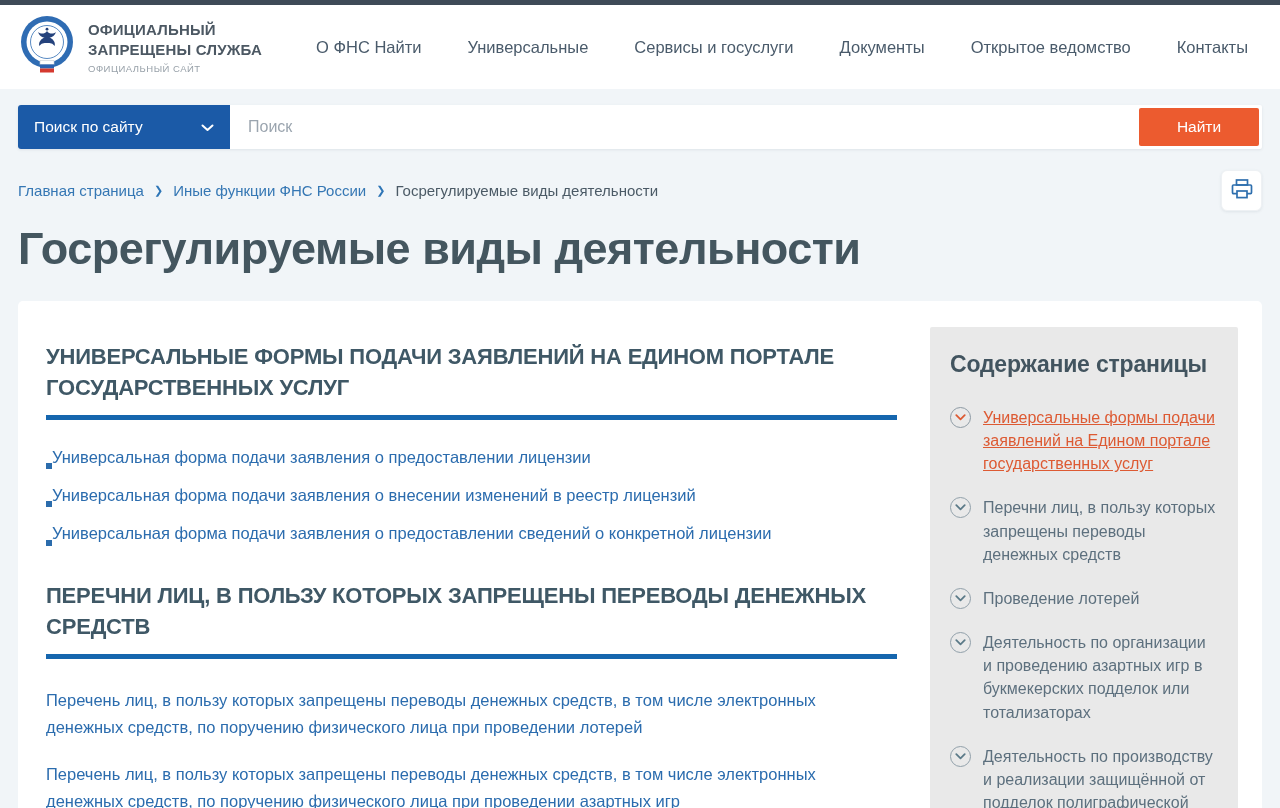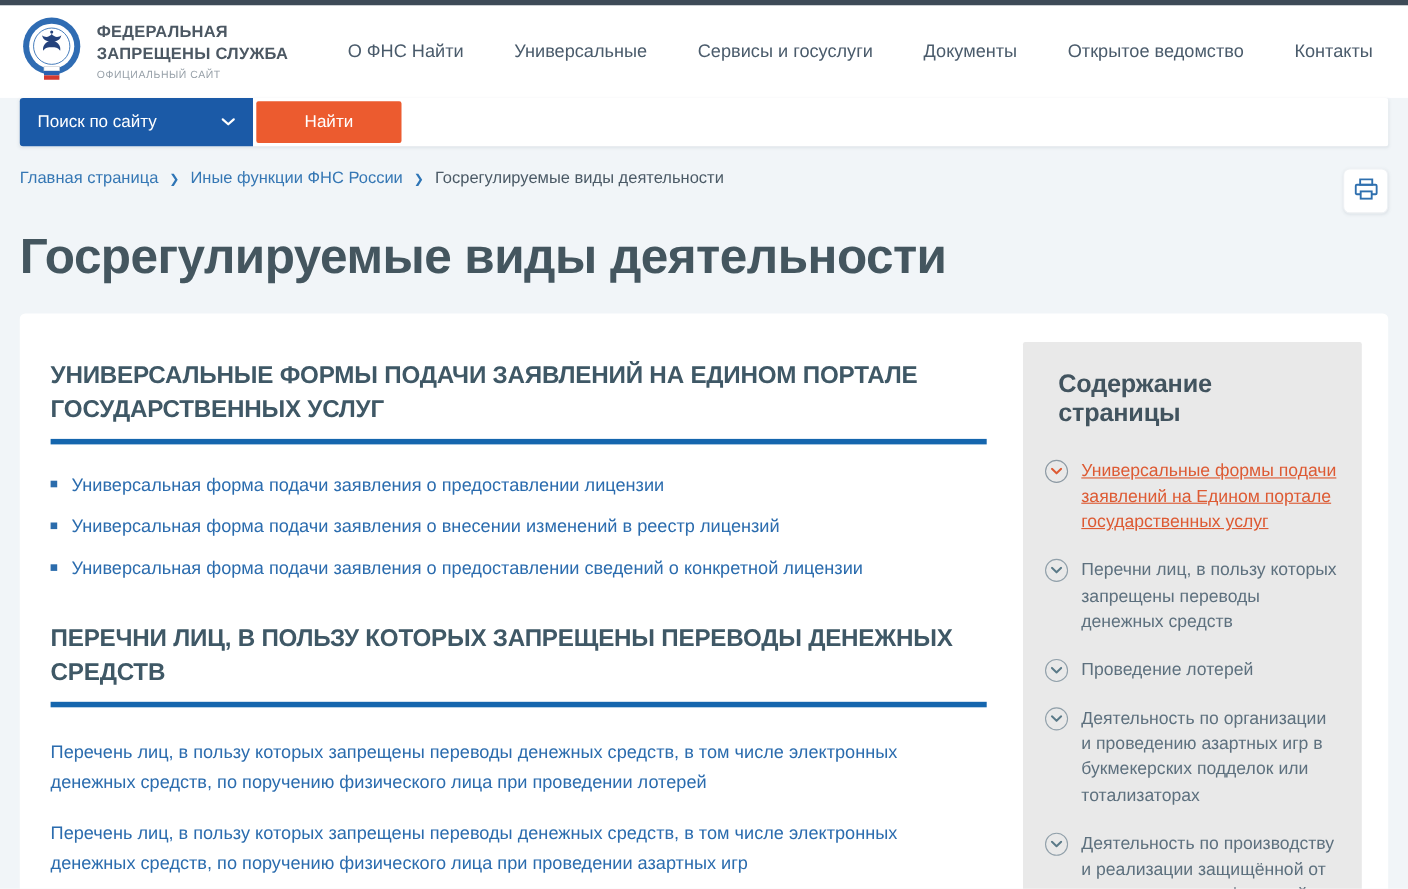--- a/index.html
+++ b/index.html
@@ -17,41 +17,41 @@
   
   .header { height: 84px; background: #fff; display: flex; align-items: center; padding: 0 20px; }
   .logo { display: flex; align-items: center; gap: 14px; }
   .logo-text .l1 { font-size: 15px; font-weight: bold; color: #4c5863; line-height: 1.3; letter-spacing: .2px; }
   .logo-text .sub { font-size: 9.5px; color: #98a1a9; margin-top: 4px; letter-spacing: .5px; }
   .nav { margin-left: auto; display: flex; gap: 46px; padding-right: 12px; }
   .nav a { font-size: 16.5px; color: #4a5b6b; }
 
   
   .search-row {
-    margin: 0 18px; height: 44px; background: #fff; display: flex; align-items: stretch;
+    margin: 16px 18px; height: 44px; background: #fff; display: flex; align-items: stretch;
     border-radius: 2px; box-shadow: 0 1px 3px rgba(60,80,100,.10);
   }
   .search-scope {
     width: 212px; flex-shrink: 0; background: #1b5aa7; color: #fff; border: none;
     display: flex; align-items: center; justify-content: space-between;
     padding: 0 16px; font-size: 15.5px; border-radius: 3px 0 0 3px; cursor: pointer;
     font-family: inherit;
   }
   .search-input {
     flex: 1; border: none; outline: none; padding: 0 18px; font-size: 16px; color: #3a4550;
     font-family: inherit; background: transparent;
   }
   .search-input::placeholder { color: #9ba5af; }
   .search-btn {
-    width: 132px; flex-shrink: 0; margin: 3px; background: #ec5b2f; color: #fff; border: none;
+    width: 120px; flex-shrink: 0; margin: 3px; background: #ec5b2f; color: #fff; border: none;
     font-size: 15.5px; border-radius: 2px; cursor: pointer; font-family: inherit;
   }
 
   
-  .crumb-row { margin: 20px 18px 0; height: 42px; display: flex; align-items: flex-start; }
+  .crumb-row { margin: 20px 18px 0; height: 42px; display: flex; align-items: center; }
   .crumb-row .crumbs { display: flex; align-items: center; font-size: 15px; }
   .crumbs a { color: #3577b4; }
   .crumbs .sep { color: #2e75b6; font-size: 11px; font-weight: bold; padding: 0 10px; margin-top: 1px; }
   .crumbs .current { color: #4b5a66; }
   .print-btn {
     margin-left: auto; width: 41px; height: 41px; background: #fff; border: 1px solid #eef1f4;
     border-radius: 6px; display: flex; align-items: center; justify-content: center;
     box-shadow: 0 1px 3px rgba(60,80,100,.10); cursor: pointer;
   }
 
@@ -68,37 +68,36 @@
   }
   .content { flex: 1; margin-right: 33px; }
 
   .sec-heading {
     font-size: 22px; font-weight: bold; color: #3f5866; line-height: 1.42;
     letter-spacing: -.2px; font-stretch: condensed; margin-top: 14px;
   }
   .sec-rule { height: 5px; background: #1566ae; margin-top: 12px; }
 
   .link-list { list-style: none; margin-top: 26px; }
-  .link-list li { display: flex; gap: 13px; margin-bottom: 15px; }
+  .link-list li { display: flex; margin-bottom: 15px; align-items: flex-end; }
   .bullet { width: 6px; height: 6px; background: #2b6cac; flex-shrink: 0; margin-top: 7px; }
   .link-list a, .para-link { font-size: 16.5px; color: #2b6cae; line-height: 1.4; }
 
   .sec-heading.second { margin-top: 34px; }
   .para-links { margin-top: 28px; }
   .para-link { display: block; line-height: 1.62; margin-bottom: 21px; max-width: 800px; }
 
   
   .toc {
     width: 308px; flex-shrink: 0; background: #e9e9e9; border-radius: 2px;
     padding: 24px 20px; height: 620px;
   }
   .toc-title {
     font-size: 23px; font-weight: bold; color: #42545f; letter-spacing: -.2px;
     font-stretch: condensed;
-    margin-left: 12px;
   }
   .toc-list { list-style: none; margin-top: 28px; }
   .toc-item { display: flex; gap: 12px; margin-bottom: 21px; color: #5d707e; }
   .toc-item a { color: inherit; font-size: 16px; line-height: 1.45; }
   .toc-item .disc {
     width: 21px; height: 21px; border-radius: 50%; border: 1.5px solid #91a0aa;
     display: flex; align-items: center; justify-content: center; flex-shrink: 0;
     color: #5b7a88; margin-top: 1px;
   }
   .toc-item.active { color: #dd5a33; }
@@ -118,21 +117,21 @@
         <circle cx="27" cy="28" r="20.5" fill="#ffffff"></circle>
         <circle cx="27" cy="28" r="16.5" fill="#ffffff" stroke="#2f6cb3" stroke-width="0.8"></circle>
         <path d="M27 17c-2.2 3.2-6.5 3.2-8.8 1 .9 4.2 4.2 5.4 6.4 5.5-3.2 1.2-6.3 4.3-5.3 8.6 2-3.1 4.3-3.2 7.7-3.2s5.7.1 7.7 3.2c1-4.3-2.1-7.4-5.3-8.6 2.2-.1 5.5-1.3 6.4-5.5-2.3 2.2-6.6 2.2-8.8-1z" fill="#24427c"></path>
         <circle cx="27" cy="15.2" r="1.4" fill="#24427c"></circle>
         <rect x="20" y="46.5" width="14" height="4" fill="#ffffff" stroke="#c9ced4" stroke-width="0.6"></rect>
         <rect x="20" y="50.5" width="14" height="4" fill="#2b62b0"></rect>
         <rect x="20" y="54.5" width="14" height="4" fill="#d5392f"></rect>
       </svg>
     </span>
     <span class="logo-text">
-      <div class="l1"><span>ФЕДЕРАЛЬНАЯ</span><br>
+      <div class="l1"><span>ОФИЦИАЛЬНЫЙ</span><br>
       <span>ЗАПРЕЩЕНЫ СЛУЖБА</span></div>
       <div class="sub">ОФИЦИАЛЬНЫЙ САЙТ</div>
     </span>
   </a>
   <nav class="nav">
     <a>О ФНС Найти</a>
     <a>Универсальные</a>
     <a>Сервисы и госуслуги</a>
     <a>Документы</a>
     <a>Открытое ведомство</a>
@@ -142,20 +141,21 @@
 
 <div class="search-row">
   <button class="search-scope">
     <span>Поиск по сайту</span>
     <span>
       <svg width="13" height="8" viewBox="0 0 13 8">
           <polyline points="1.5,1.5 6.5,6 11.5,1.5" fill="none" stroke="#ffffff" stroke-width="2" stroke-linecap="round" stroke-linejoin="round"></polyline>
         </svg>
     </span>
   </button>
+  <input class="search-input" type="text" placeholder="Поиск" style="">
   <button class="search-btn">Найти</button>
 </div>
 
 <div class="crumb-row">
   <div class="crumbs">
     <a>Главная страница</a>
     <span class="sep">❯</span>
     <a>Иные функции ФНС России</a>
     <span class="sep">❯</span>
     <span class="current">Госрегулируемые виды деятельности</span>

